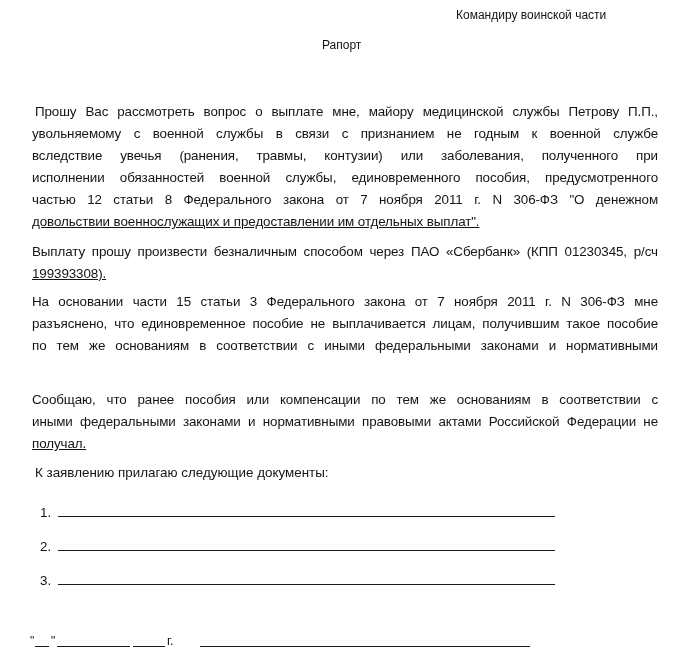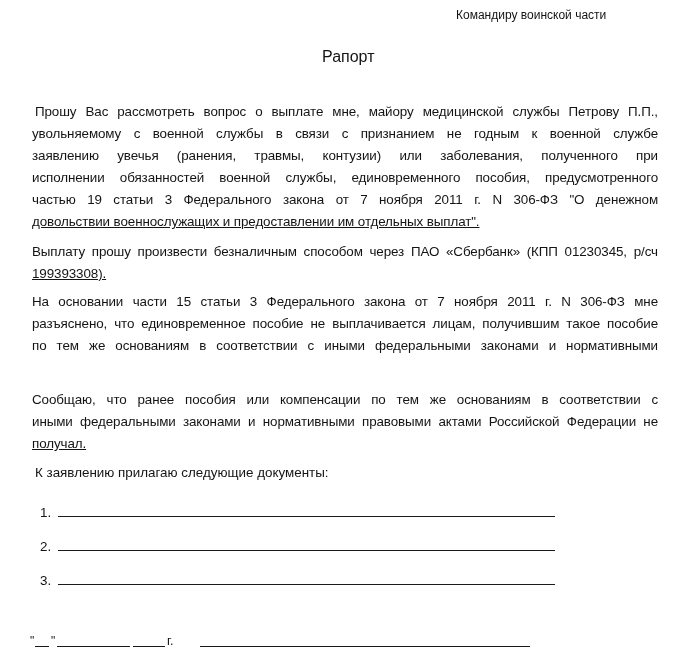--- a/index.html
+++ b/index.html
@@ -18,23 +18,23 @@
   }
   .addressee {
     position: absolute;
     top: 8px;
     left: 456px;
     font-size: 12px;
     white-space: nowrap;
   }
   .doc-title {
     position: absolute;
-    top: 48px;
+    top: 38px;
     left: 322px;
-    font-size: 16px;
+    font-size: 12px;
   }
   .para {
     position: absolute;
     left: 32px;
     width: 626px;
     line-height: 22px;
     text-align: justify;
     margin: 0;
     letter-spacing: -0.1px;
   }
@@ -109,23 +109,23 @@
 
 <div>
 
   <div class="addressee">Командиру воинской части</div>
 
   <div class="doc-title">Рапорт</div>
 
   <div class="para p1">
     <span class="ln first">Прошу Вас рассмотреть вопрос о выплате мне, майору медицинской службы Петрову П.П.,</span>
     <span class="ln">увольняемому  с  военной  службы в связи с признанием не годным к военной службе</span>
-    <span class="ln">заявлению  увечья  (ранения,  травмы,  контузии)  или заболевания, полученного  при</span>
+    <span class="ln">вследствие  увечья  (ранения,  травмы,  контузии)  или заболевания, полученного  при</span>
     <span class="ln">исполнении  обязанностей  военной службы, единовременного пособия,  предусмотренного</span>
-    <span class="ln">частью 19 статьи 3 Федерального закона от 7 ноября  2011  г.  N 306-ФЗ "О денежном</span>
+    <span class="ln">частью 12 статьи 8 Федерального закона от 7 ноября  2011  г.  N 306-ФЗ "О денежном</span>
     <span class="ln last">довольствии военнослужащих и предоставлении им отдельных выплат".</span>
   </div>
 
   <div class="para p2">
     <span class="ln">Выплату прошу произвести  безналичным способом через ПАО «Сбербанк» (КПП 01230345, р/сч</span>
     <span class="ln last">199393308).</span>
   </div>
 
   <div class="para p3">
     <span class="ln">На  основании части 15 статьи 3 Федерального закона от 7 ноября 2011 г. N 306-ФЗ мне</span>

